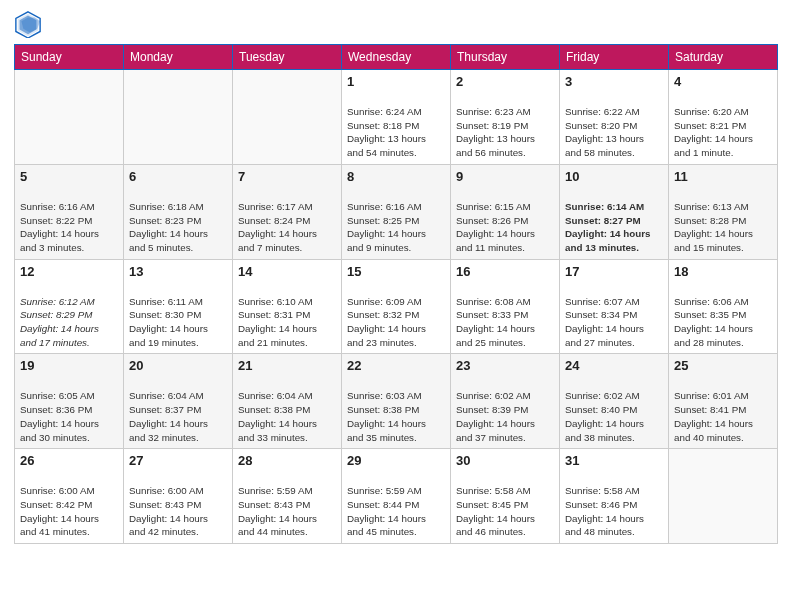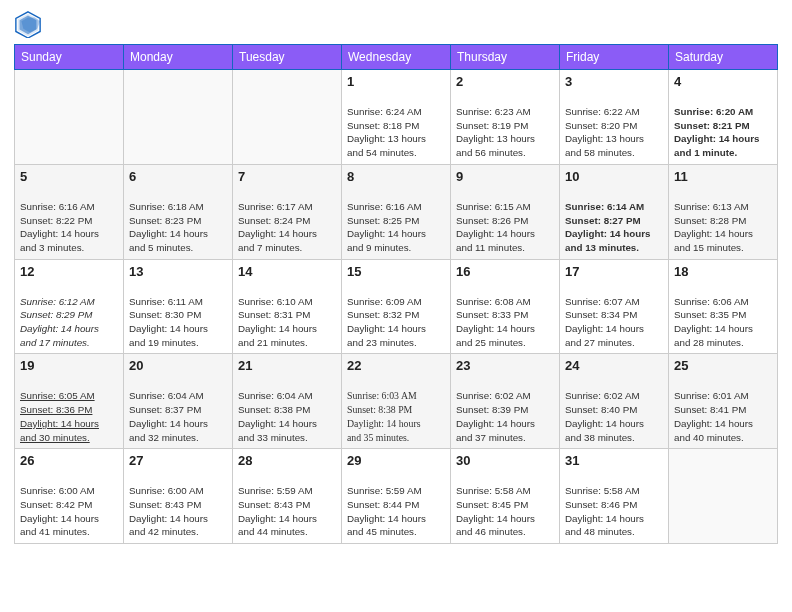--- a/index.html
+++ b/index.html
@@ -49,21 +49,21 @@
     .location {
       font-size: 14px;
       color: #333;
     }
     .calendar {
       width: 100%;
       border-collapse: collapse;
       font-size: 10.5px;
     }
     .calendar th {
-      background-color: #8b5cf6;
+      background-color: #be185d;
       color: #fff;
       text-align: left;
       padding: 5px 6px;
       font-size: 12px;
       font-weight: normal;
       border: 1px solid #1565c0;
     }
     .calendar td {
       border: 1px solid #ccc;
       vertical-align: top;
@@ -152,21 +152,21 @@
           </td>
           <td>
             <div class="day-num">3</div>
             <div class="day-info" style="white-space: pre-line;">Sunrise: 6:22 AM
 Sunset: 8:20 PM
 Daylight: 13 hours
 and 58 minutes.</div>
           </td>
           <td>
             <div class="day-num">4</div>
-            <div class="day-info" style="white-space: pre-line; font-weight: bold;">Sunrise: 6:20 AM
+            <div class="day-info" style="white-space: pre-line;">Sunrise: 6:20 AM
 Sunset: 8:21 PM
 Daylight: 14 hours
 and 1 minute.</div>
           </td>
         </tr>
         <tr>
           <td>
             <div class="day-num">5</div>
             <div class="day-info" style="white-space: pre-line;">Sunrise: 6:16 AM
 Sunset: 8:22 PM
@@ -263,42 +263,42 @@
             <div class="day-num">18</div>
             <div class="day-info" style="white-space: pre-line;">Sunrise: 6:06 AM
 Sunset: 8:35 PM
 Daylight: 14 hours
 and 28 minutes.</div>
           </td>
         </tr>
         <tr>
           <td>
             <div class="day-num">19</div>
-            <div class="day-info" style="white-space: pre-line; text-decoration: underline;">Sunrise: 6:05 AM
+            <div class="day-info" style="white-space: pre-line;">Sunrise: 6:05 AM
 Sunset: 8:36 PM
 Daylight: 14 hours
 and 30 minutes.</div>
           </td>
           <td>
             <div class="day-num">20</div>
             <div class="day-info" style="white-space: pre-line;">Sunrise: 6:04 AM
 Sunset: 8:37 PM
 Daylight: 14 hours
 and 32 minutes.</div>
           </td>
           <td>
             <div class="day-num">21</div>
             <div class="day-info" style="white-space: pre-line;">Sunrise: 6:04 AM
 Sunset: 8:38 PM
 Daylight: 14 hours
 and 33 minutes.</div>
           </td>
           <td>
             <div class="day-num">22</div>
-            <div class="day-info" style="white-space: pre-line; font-family: Liberation Serif, serif;">Sunrise: 6:03 AM
+            <div class="day-info" style="white-space: pre-line;">Sunrise: 6:03 AM
 Sunset: 8:38 PM
 Daylight: 14 hours
 and 35 minutes.</div>
           </td>
           <td>
             <div class="day-num">23</div>
             <div class="day-info" style="white-space: pre-line;">Sunrise: 6:02 AM
 Sunset: 8:39 PM
 Daylight: 14 hours
 and 37 minutes.</div>

